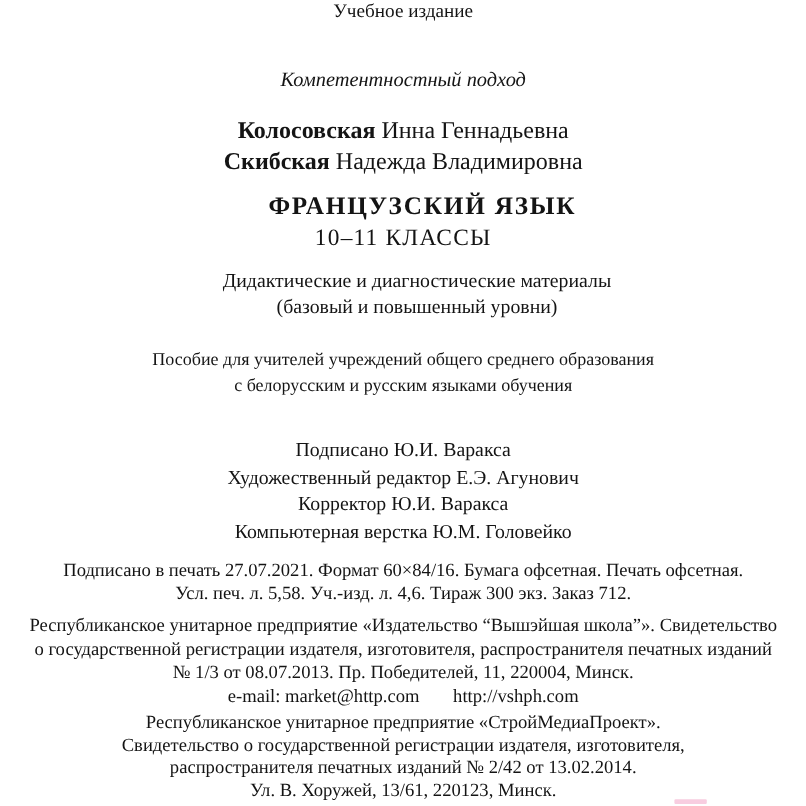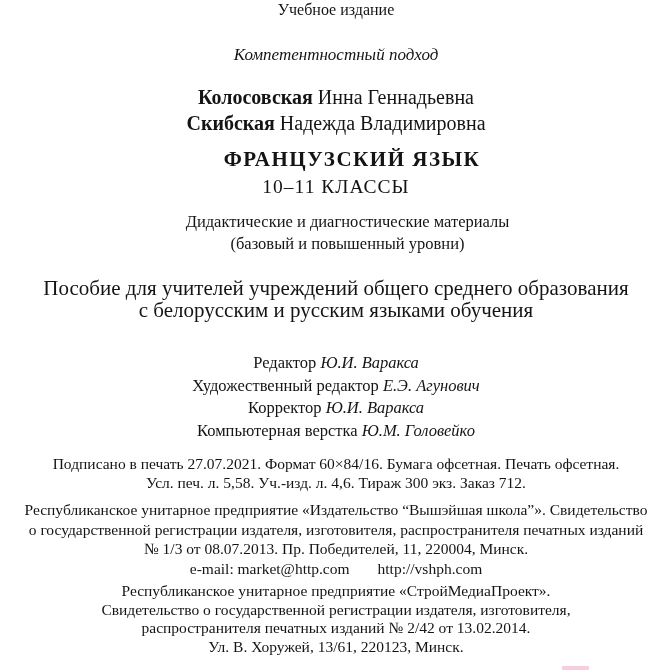--- a/index.html
+++ b/index.html
@@ -23,21 +23,21 @@
   }
   .line {
     white-space: nowrap;
   }
   .edition-type {
     padding-top: 0;
     font-size: 16px;
     line-height: 20px;
   }
   .series {
-    margin-top: 24px;
+    margin-top: 36px;
     font-size: 17px;
     line-height: 22px;
     font-style: italic;
   }
   .authors {
     margin-top: 18px;
     font-size: 20px;
     line-height: 26px;
   }
   .authors .surname {
@@ -58,30 +58,29 @@
     letter-spacing: 1px;
   }
   .materials {
     margin-top: 11px;
     font-size: 16.5px;
     line-height: 21.5px;
     padding-left: 23px;
   }
   .audience {
     margin-top: 24px;
-    font-size: 21px;
+    font-size: 15px;
     line-height: 21.5px;
   }
   .staff {
     margin-top: 31px;
     font-size: 16.5px;
     line-height: 22.5px;
   }
   .staff .name {
-    font-style: italic;
   }
   .print-info {
     margin-top: 12px;
     font-size: 15.5px;
     line-height: 19px;
   }
   .publisher-1 {
     margin-top: 8px;
     font-size: 15.5px;
     line-height: 19.5px;
@@ -125,21 +124,21 @@
     <div class="line">Дидактические и диагностические материалы</div>
     <div class="line">(базовый и повышенный уровни)</div>
   </div>
 
   <div class="audience">
     <div class="line">Пособие для учителей учреждений общего среднего образования</div>
     <div class="line">с белорусским и русским языками обучения</div>
   </div>
 
   <div class="staff">
-    <div class="line"><span>Редактор</span> <span class="name">Ю.И. Варакса</span></div>
+    <div class="line"><span>Подписано</span> <span class="name">Ю.И. Варакса</span></div>
     <div class="line"><span>Художественный редактор</span> <span class="name">Е.Э. Агунович</span></div>
     <div class="line"><span>Корректор</span> <span class="name">Ю.И. Варакса</span></div>
     <div class="line"><span>Компьютерная верстка</span> <span class="name">Ю.М. Головейко</span></div>
   </div>
 
   <div class="print-info">
     <div class="line">Подписано в печать 27.07.2021. Формат 60×84/16. Бумага офсетная. Печать офсетная.</div>
     <div class="line">Усл. печ. л. 5,58. Уч.-изд. л. 4,6. Тираж 300 экз. Заказ 712.</div>
   </div>
 

